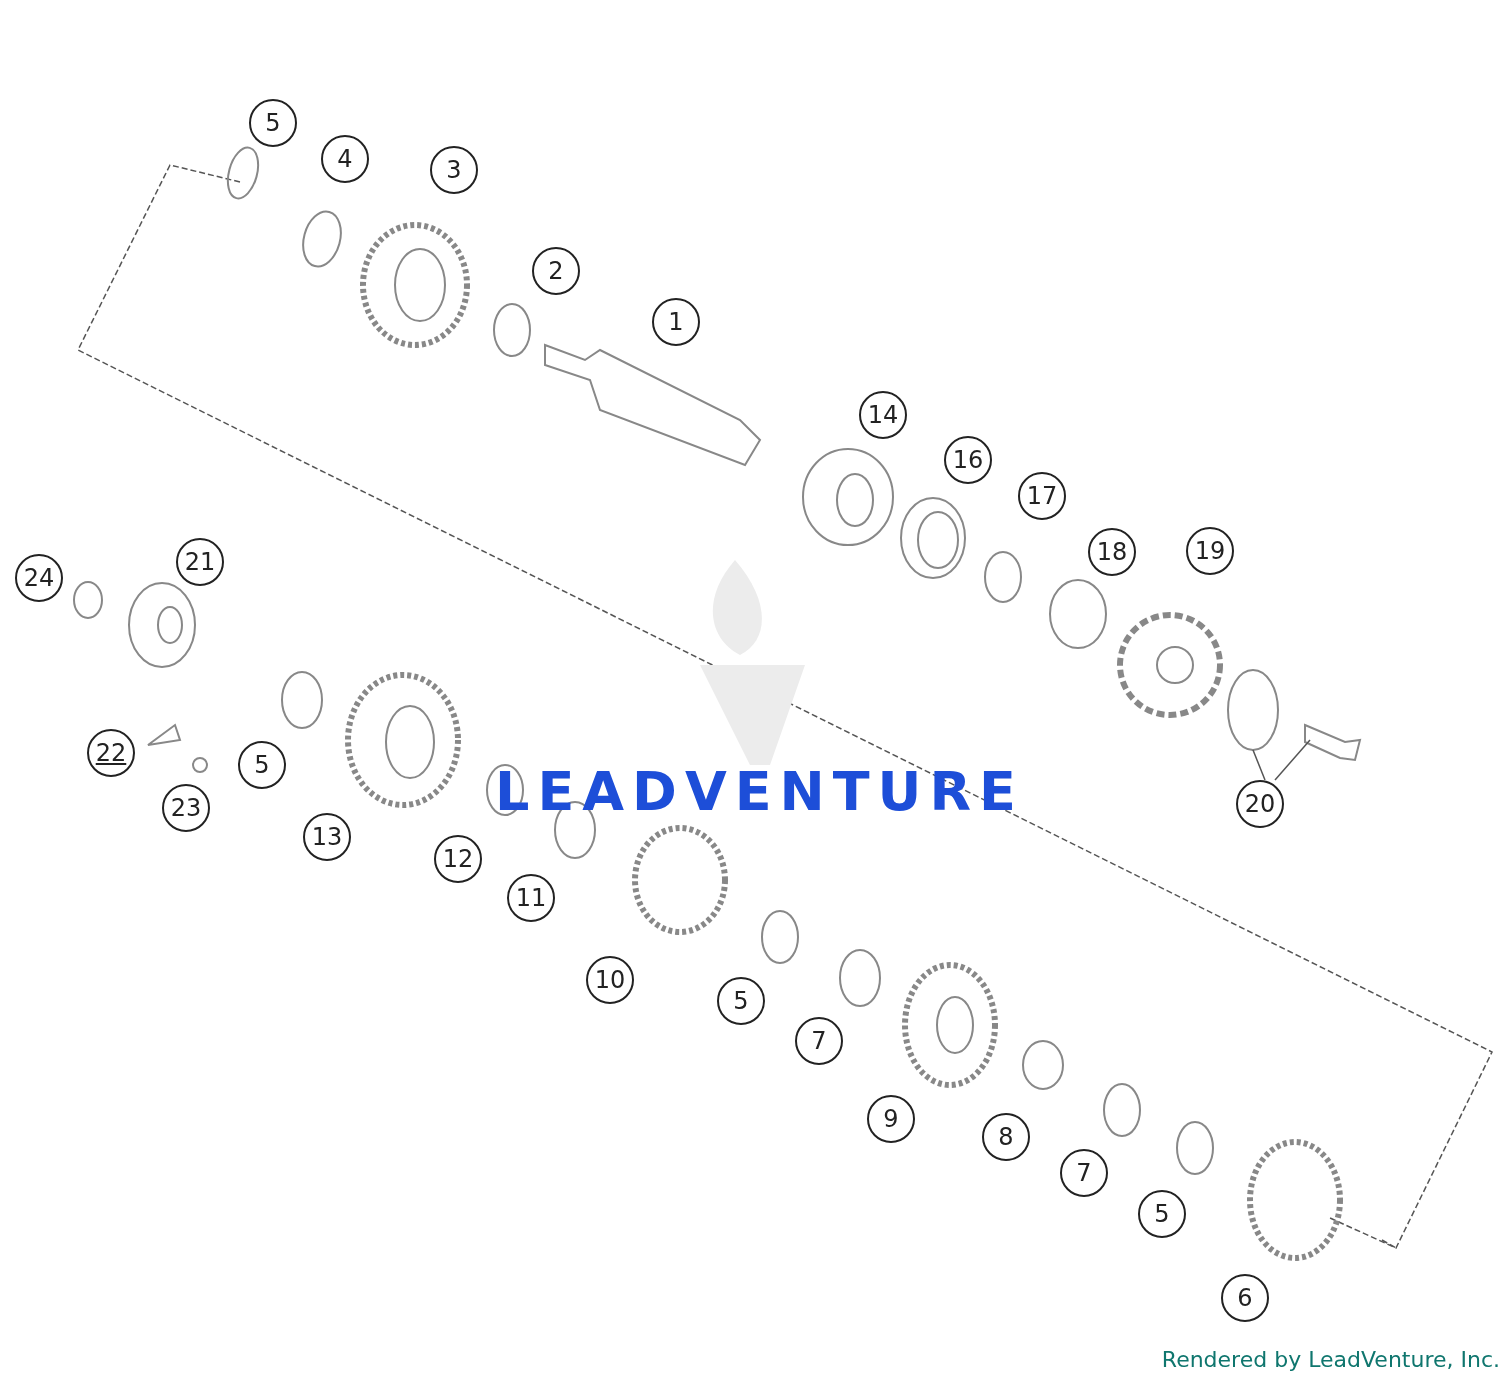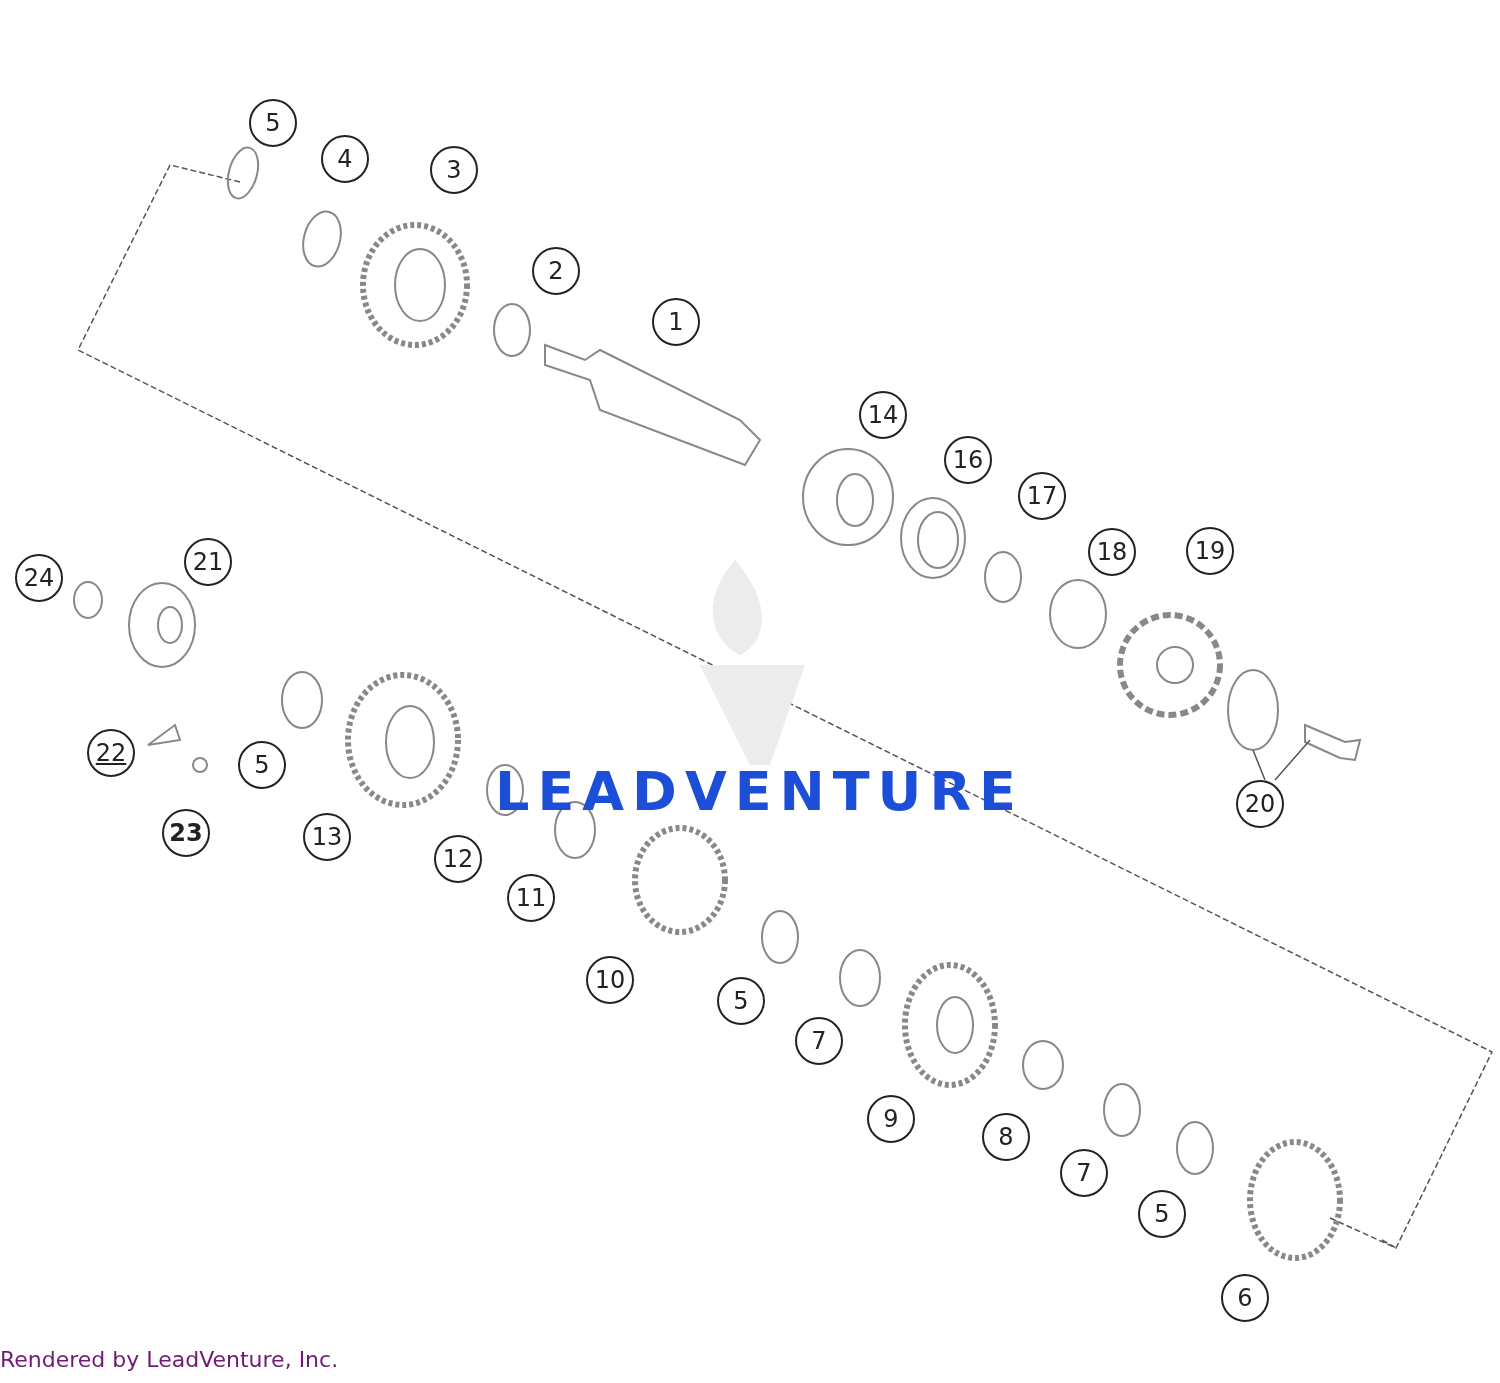--- a/index.html
+++ b/index.html
@@ -1,20 +1,20 @@
 <!DOCTYPE html>
 <html><head>
 <meta charset="utf-8">
 <style>
   html, body { margin: 0; padding: 0; background: #ffffff; }
   body { width: 1500px; height: 1383px; position: relative; overflow: hidden; font-family: "DejaVu Sans", sans-serif; }
   #diagram { position: absolute; left: 0; top: 0; width: 1500px; height: 1383px; }
   .callout { position: absolute; width: 48px; height: 48px; margin-left: -24px; margin-top: -24px; border: 2px solid #222; border-radius: 50%; background: #fff; display: flex; align-items: center; justify-content: center; font-size: 24px; color: #222; box-sizing: border-box; cursor: pointer; }
   .watermark { position: absolute; left: 495px; top: 760px; font-size: 54px; letter-spacing: 8px; color: #1d4ed8; font-family: "DejaVu Sans", sans-serif; font-weight: bold; }
-  .footer { position: absolute; left: 0; width: 1500px; top: 1347px; text-align: left; font-size: 22px; color: #701a75; font-family: "DejaVu Sans", sans-serif; }
+  .footer { position: absolute; left: 0; width: 1500px; top: 1347px; text-align: right; font-size: 22px; color: #0f766e; font-family: "DejaVu Sans", sans-serif; }
 </style>
 </head>
 <body>
 
 <svg id="diagram" viewBox="0 0 1500 1383" xmlns="http://www.w3.org/2000/svg">
 
   <polyline points="240,182 170,165 78,350 1492,1052 1396,1248 1330,1218" fill="none" stroke="#555" stroke-width="1.5" stroke-dasharray="6,3"></polyline>
   <line x1="1382" y1="1240" x2="1396" y2="1248" stroke="#555" stroke-width="1.5" stroke-dasharray="6,3"></line>
 
   <g fill="#ececec">
@@ -74,23 +74,23 @@
     <div class="callout" style="left: 454px; top: 170px;">3</div>
     <div class="callout" style="left: 556px; top: 271px;">2</div>
     <div class="callout" style="left: 676px; top: 322px;">1</div>
     <div class="callout" style="left: 883px; top: 415px;">14</div>
     <div class="callout" style="left: 968px; top: 460px;">16</div>
     <div class="callout" style="left: 1042px; top: 496px;">17</div>
     <div class="callout" style="left: 1112px; top: 552px;">18</div>
     <div class="callout" style="left: 1210px; top: 551px;">19</div>
     <div class="callout" style="left: 1260px; top: 804px;">20</div>
     <div class="callout" style="left: 39px; top: 578px;">24</div>
-    <div class="callout" style="left: 208px; top: 562px;">21</div>
+    <div class="callout" style="left: 200px; top: 562px;">21</div>
     <div class="callout" style="left: 111px; top: 753px; text-decoration: underline;">22</div>
-    <div class="callout" style="left: 186px; top: 833px; font-weight: bold;">23</div>
+    <div class="callout" style="left: 186px; top: 808px;">23</div>
     <div class="callout" style="left: 262px; top: 765px;">5</div>
     <div class="callout" style="left: 327px; top: 837px;">13</div>
     <div class="callout" style="left: 458px; top: 859px;">12</div>
     <div class="callout" style="left: 531px; top: 898px;">11</div>
     <div class="callout" style="left: 610px; top: 980px;">10</div>
     <div class="callout" style="left: 741px; top: 1001px;">5</div>
     <div class="callout" style="left: 819px; top: 1041px;">7</div>
     <div class="callout" style="left: 891px; top: 1119px;">9</div>
     <div class="callout" style="left: 1006px; top: 1137px;">8</div>
     <div class="callout" style="left: 1084px; top: 1173px;">7</div>

